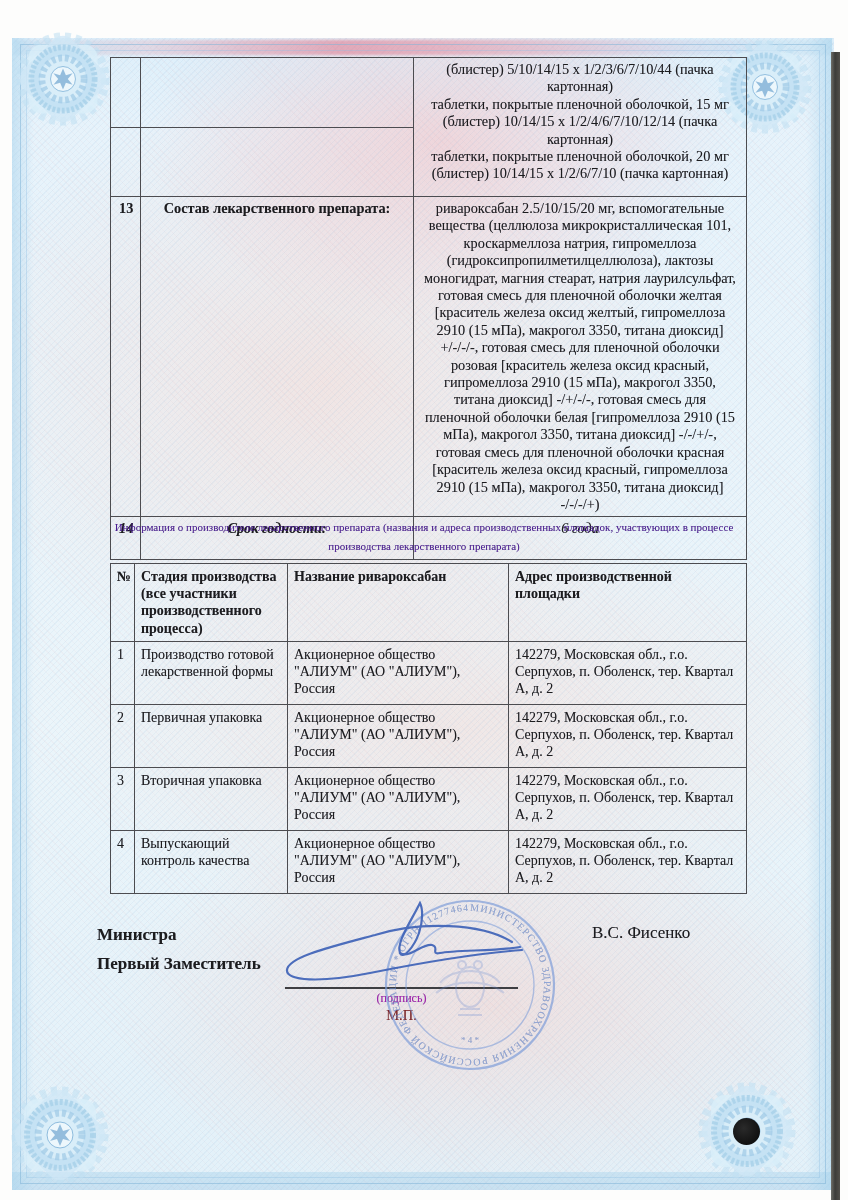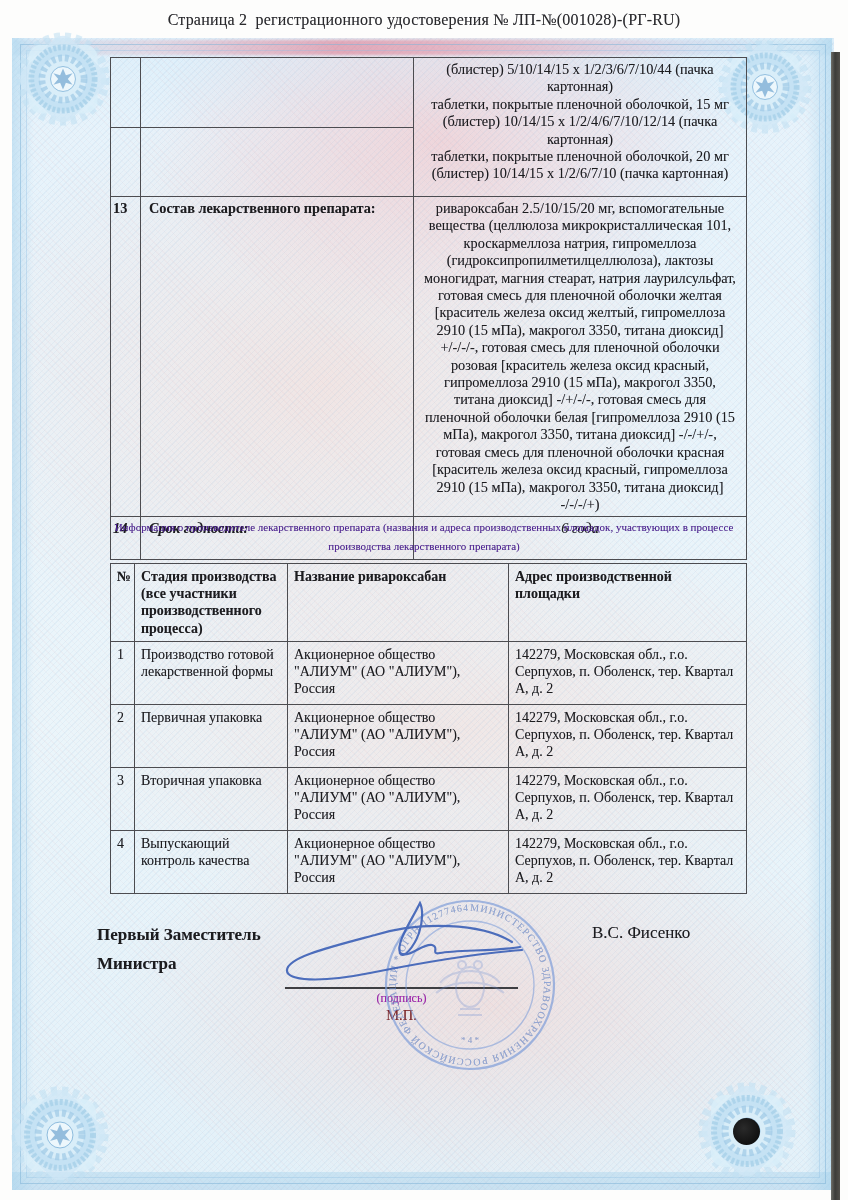--- a/index.html
+++ b/index.html
@@ -52,22 +52,22 @@
 
   
   .content{position:absolute;left:0;top:0;width:848px;height:1200px;z-index:3;color:#1c1c1e;}
   .page-header{
     position:absolute;left:0;top:11px;width:848px;text-align:center;
     font-size:16px;color:#2a2a2c;white-space:pre-wrap;letter-spacing:.2px;
   }
   table{border-collapse:collapse;table-layout:fixed;}
   .t1{position:absolute;left:110px;top:57px;width:636px;font-size:14.3px;line-height:17.4px;}
   .t1 td{border:1px solid #4c4c50;vertical-align:top;padding:3px 8px;}
-  .t1 .num{font-weight:bold;text-align:left;padding-left:2px;padding-right:2px;}
-  .t1 .lbl{font-weight:bold;}
+  .t1 .num{font-weight:bold;text-align:left;padding-left:8px;padding-right:2px;}
+  .t1 .lbl{font-weight:bold;text-align:center;}
   .t1 .val{text-align:center;}
   .t1 .rA td{height:63px;}
   .t1 .rB td{height:62px;}
   .t1 .r14 td{height:36px;font-style:italic;}
   .pre{white-space:pre-line;}
 
   .mfg-intro{
     position:absolute;left:96px;top:518px;width:656px;text-align:center;
     font-size:11px;line-height:19px;color:#4c1d95;
   }
@@ -122,21 +122,20 @@
     </svg>
   <svg class="rosette" style="left:10px;top:1085px" width="100" height="100" viewBox="-50 -50 100 100">
       <use href="#rosette-def"></use>
     </svg>
   <svg class="rosette" style="left:697px;top:1081px" width="100" height="100" viewBox="-50 -50 100 100">
       <use href="#rosette-def"></use>
     </svg>
 
   <div class="content doc-text">
 
-    <div class="page-header">Страница 2  регистрационного удостоверения № ЛП-№(001028)-(РГ-RU)</div>
 
     <table class="t1">
       <colgroup>
           <col style="width:30px">
           <col style="width:273px">
           <col style="width:333px">
         </colgroup>
       <tbody>
         <tr class="rA">
           <td class="num"></td>
@@ -201,22 +200,22 @@
         <tr>
           <td>4</td>
           <td>Выпускающий контроль качества</td>
           <td>Акционерное общество "АЛИУМ" (АО "АЛИУМ"), Россия</td>
           <td>142279, Московская обл., г.о. Серпухов, п. Оболенск, тер. Квартал А, д. 2</td>
         </tr>
       </tbody>
     </table>
 
     <div class="sig-title">
+      <div>Министра</div>
       <div>Первый Заместитель</div>
-      <div>Министра</div>
     </div>
     <div class="sig-name">В.С. Фисенко</div>
 
     <svg class="stamp" width="176" height="176" viewBox="0 0 176 176">
       <circle cx="88" cy="88" r="84" fill="none" stroke="#7b9bd8" stroke-width="2.2" opacity=".85"></circle>
       <circle cx="88" cy="88" r="64" fill="none" stroke="#7b9bd8" stroke-width="1.4" opacity=".7"></circle>
       <defs>
         <path id="ringPath" d="M88,14 a74,74 0 1 1 -0.01,0"></path>
       </defs>
       <text font-size="10" letter-spacing="1.1" fill="#6d8ed0" opacity=".9" font-family="Liberation Serif, DejaVu Serif, serif">

